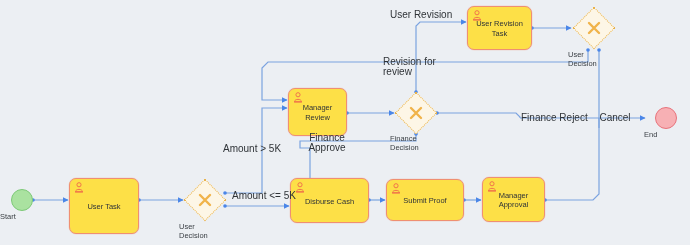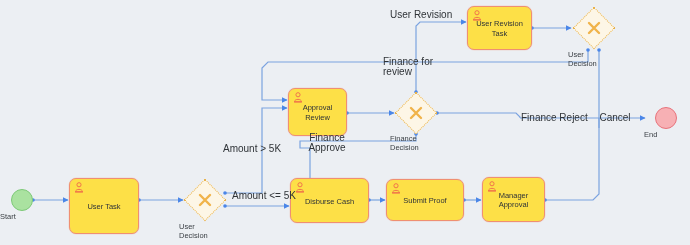--- a/index.html
+++ b/index.html
@@ -196,21 +196,21 @@
   </div>
   <div class="caption" style="left:179px; top:222px; width:52px;">User
 Decision</div>
 
   <div class="node task" style="left:288px; top:88px; width:59px; height:48px;">
     <svg class="user-icon" viewBox="0 0 12 13">
       <circle cx="6" cy="3.2" r="2.5" fill="none" stroke="#ef6b4a" stroke-width="1.1"></circle>
       <path d="M 1.8 11.6 C 1.8 7.8 10.2 7.8 10.2 11.6 Z" fill="none" stroke="#ef6b4a" stroke-width="1.1"></path>
       <path d="M 1.2 11.9 L 10.8 11.9" stroke="#ef6b4a" stroke-width="1.1"></path>
     </svg>
-    <div class="task-label">Approval Review</div>
+    <div class="task-label">Manager Review</div>
   </div>
 
   <div class="node gateway" style="left:394px; top:91px;">
     <div class="diamond"></div>
     <svg class="xmark" viewBox="0 0 44 44">
       <path d="M 17 17 L 27 27 M 27 17 L 17 27" stroke="#f0b34a" stroke-width="2.4" stroke-linecap="round" fill="none"></path>
     </svg>
   </div>
   <div class="caption" style="left:390px; top:134px; width:52px;">Finance
 Decision</div>
@@ -269,18 +269,18 @@
 
   <div class="edge-label" style="left:232px; top:191px; width:74px; text-align:left;">Amount &lt;= 5K</div>
 
   <div class="edge-label" style="left:302px; top:133px; width:50px; text-align:center;">Finance
 Approve</div>
 
   <div class="edge-label" style="left:521px; top:113px; width:70px; text-align:left;">Finance Reject</div>
 
   <div class="edge-label" style="left:390px; top:10px; width:74px; text-align:left;">User Revision</div>
 
-  <div class="edge-label" style="left:383px; top:57px; width:62px; text-align:left;">Finance for
+  <div class="edge-label" style="left:383px; top:57px; width:62px; text-align:left;">Revision for
 review</div>
 
   <div class="edge-label" style="left:595px; top:113px; width:40px; text-align:center;">Cancel</div>
 
 </div>
 
 </body></html>

